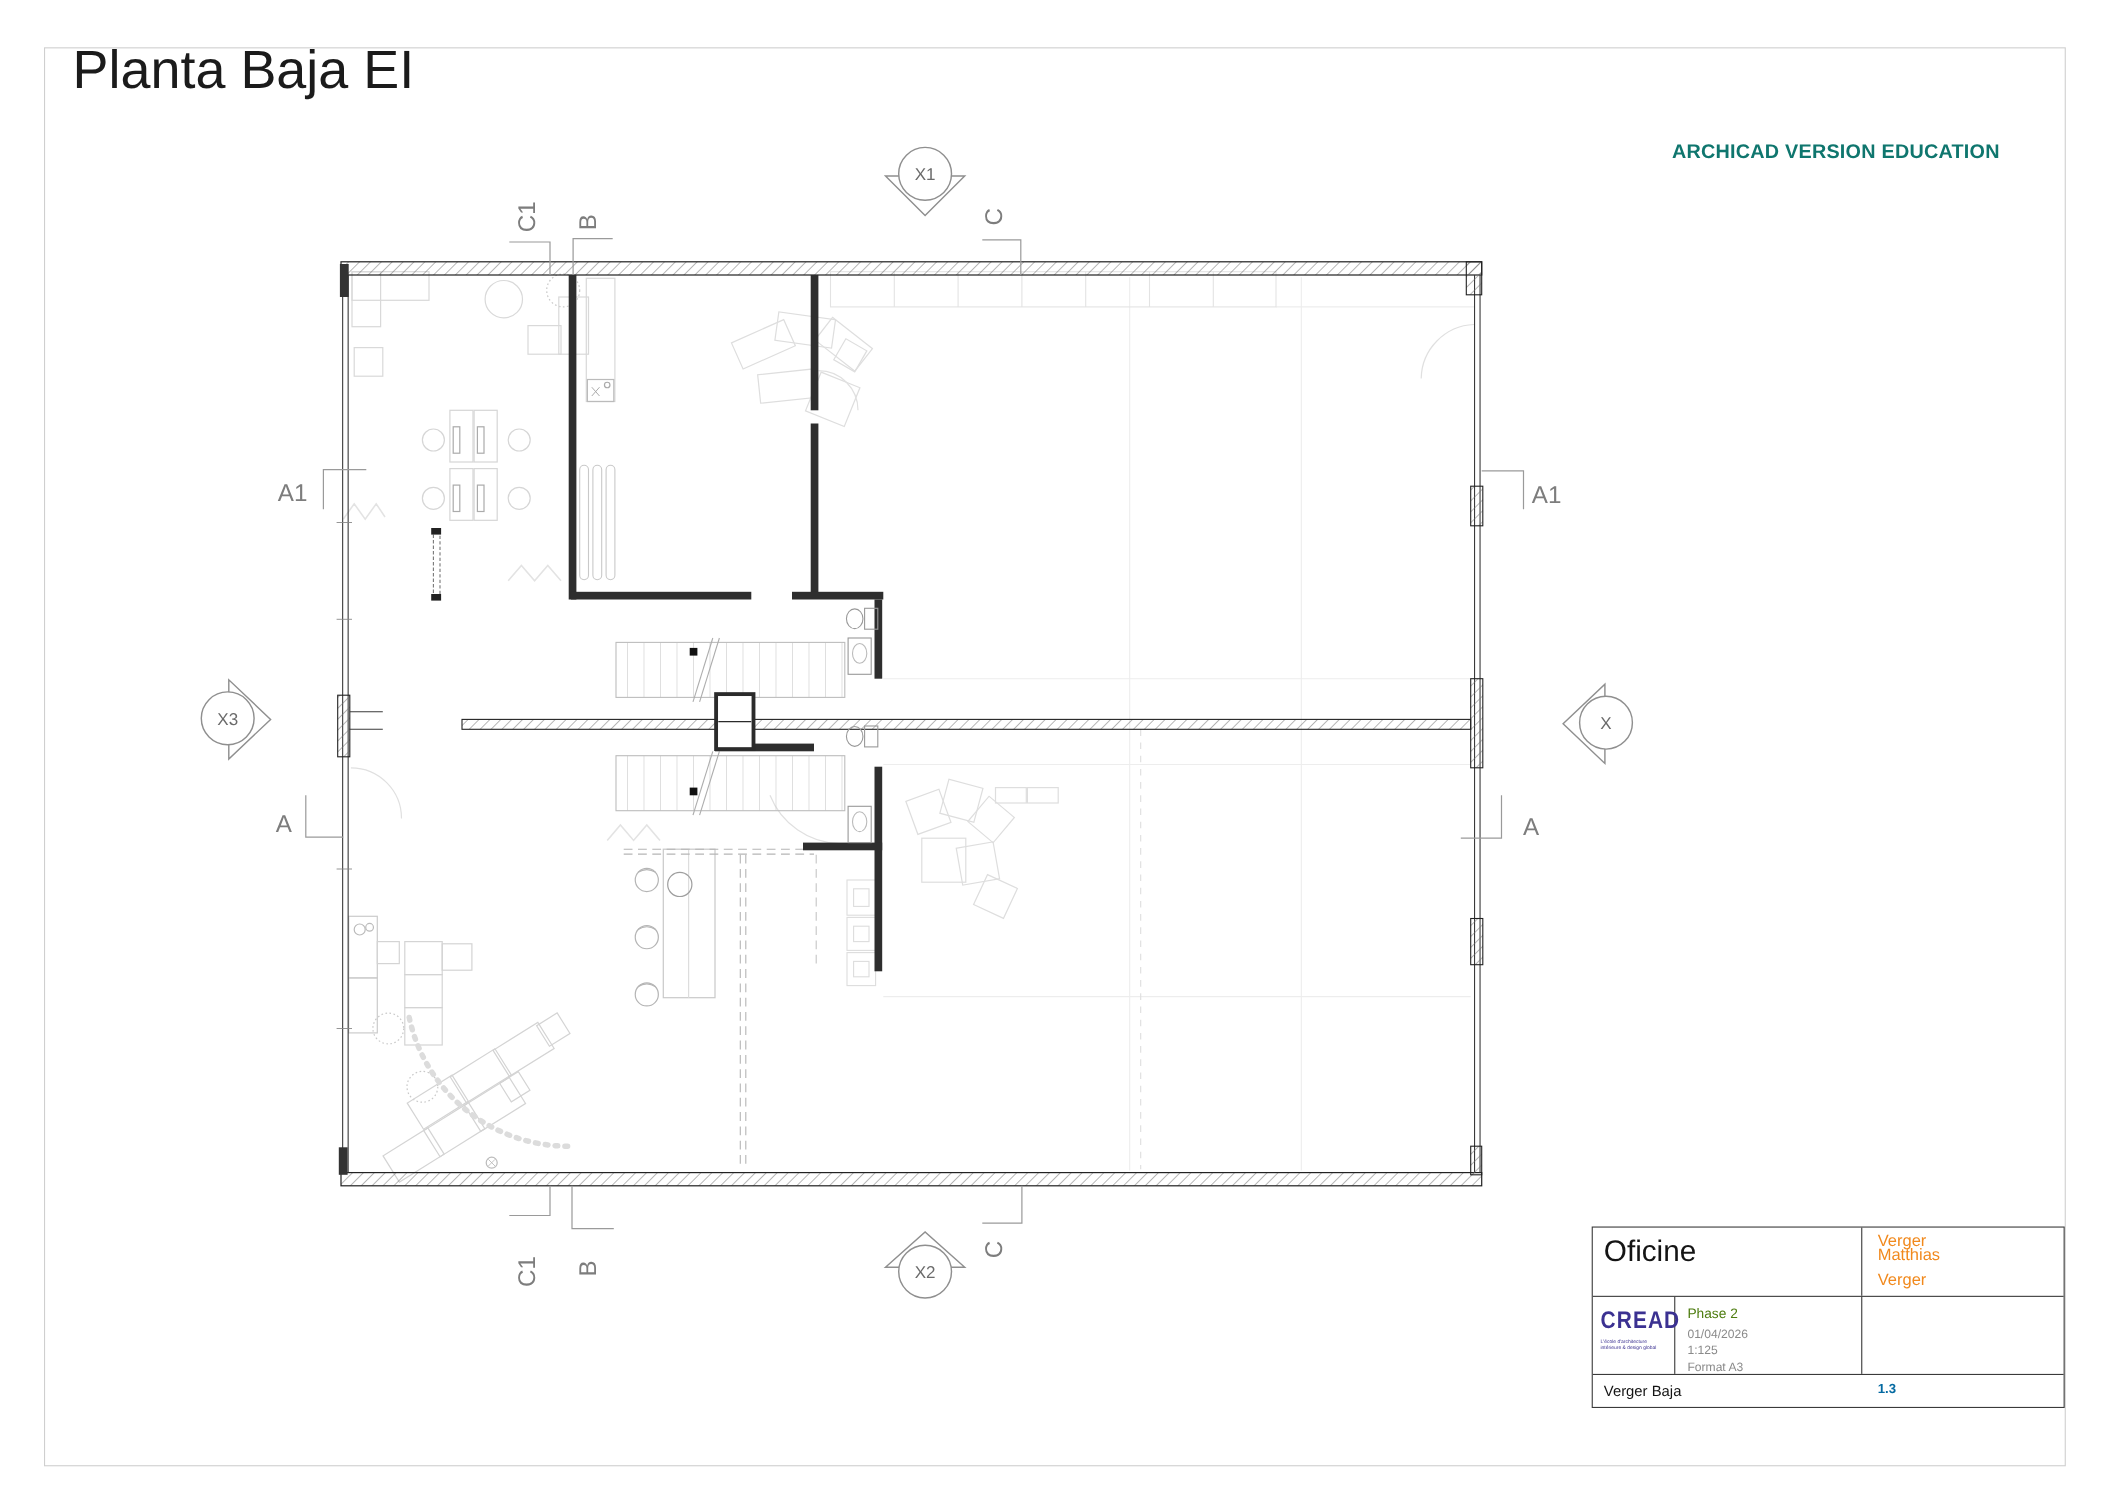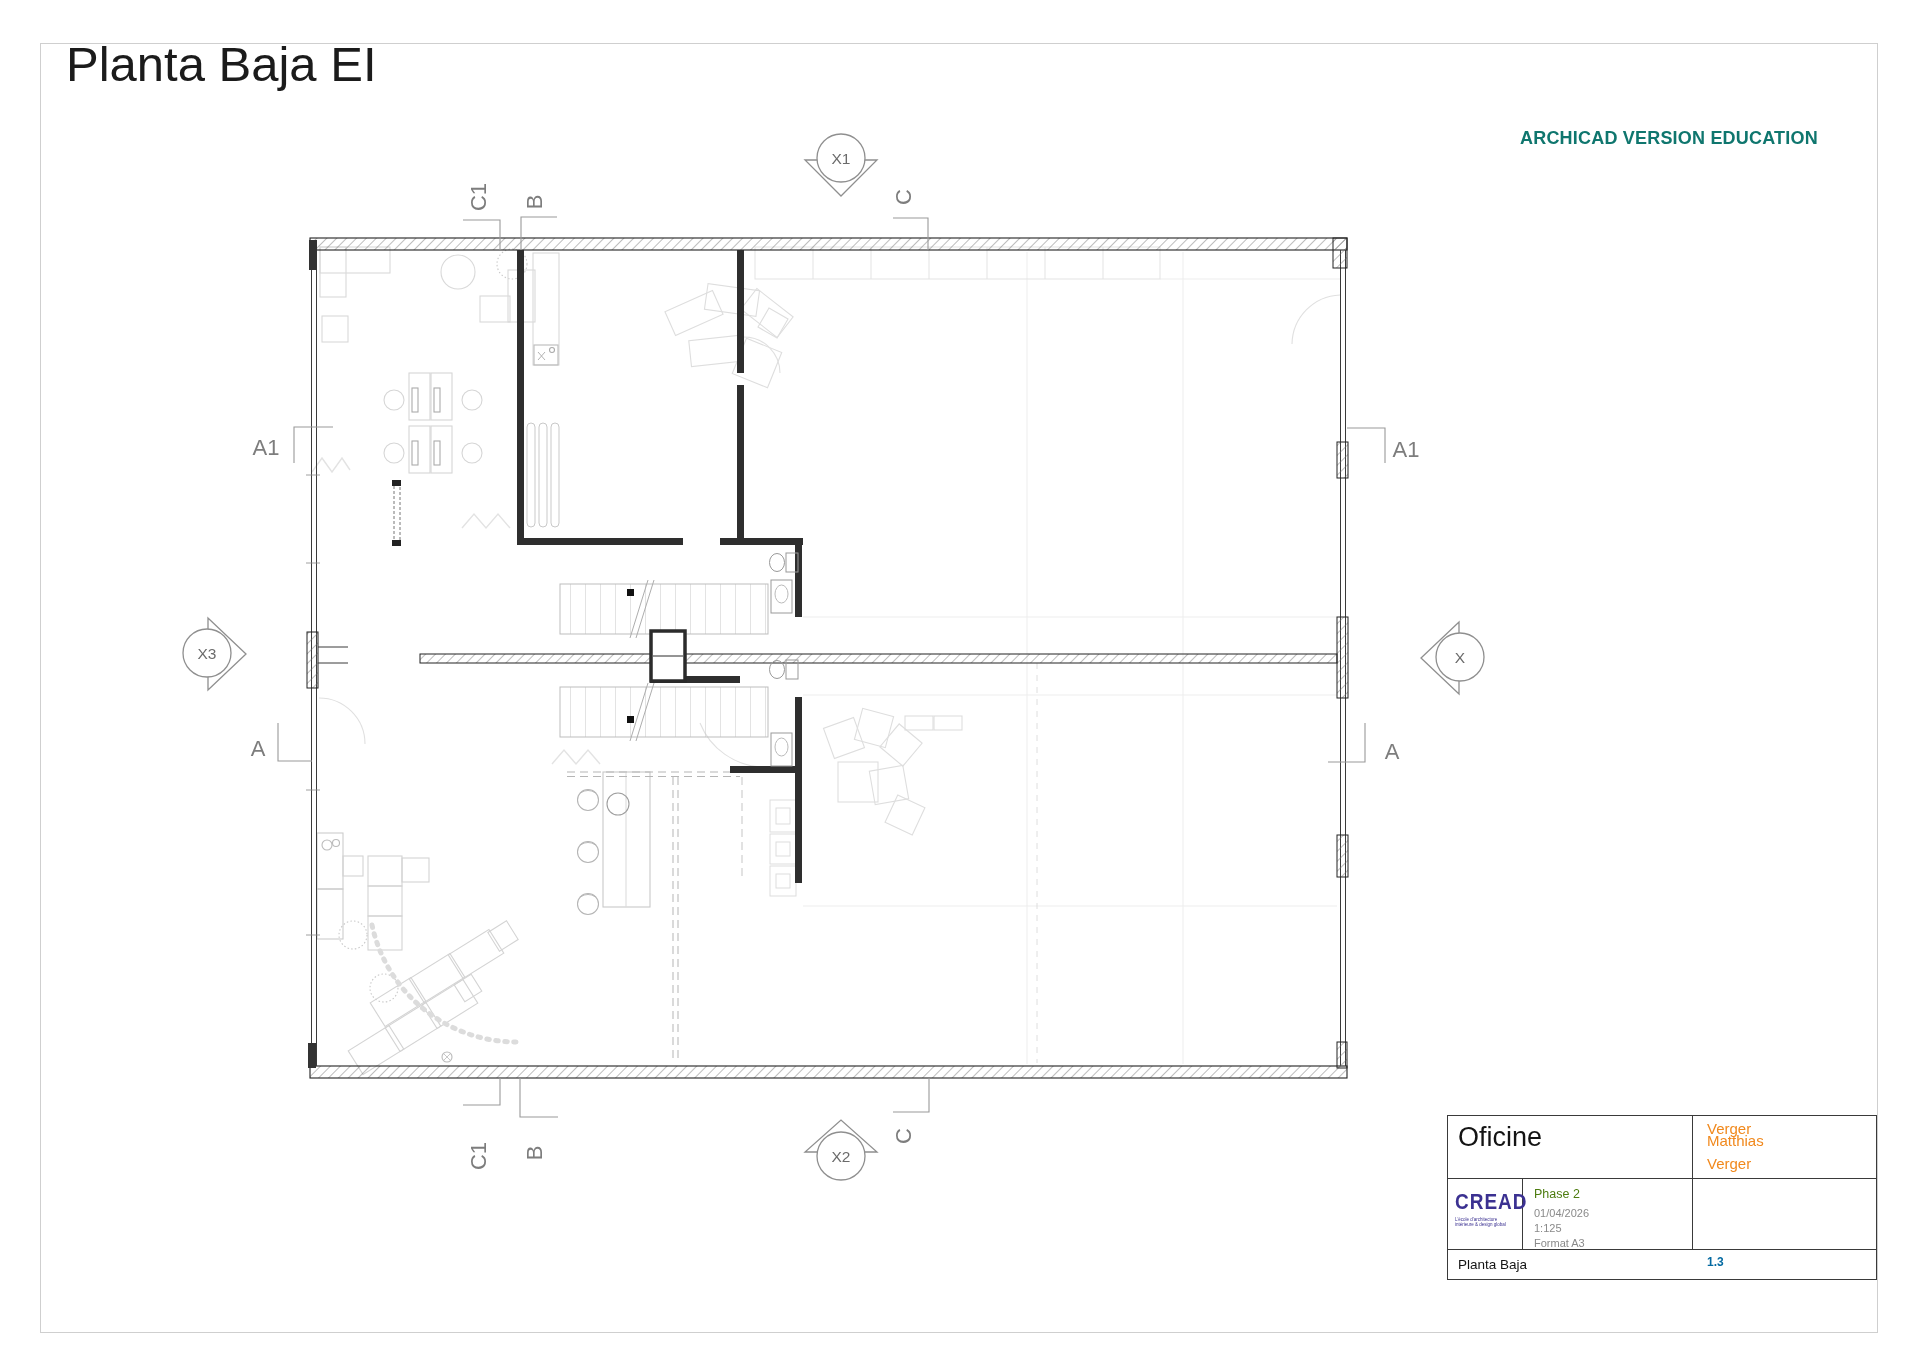--- a/index.html
+++ b/index.html
@@ -337,17 +337,17 @@
       </div>
       <div class="tb-info">
         <div class="tb-phase">Phase 2</div>
         <div class="tb-meta">01/04/2026</div>
         <div class="tb-meta">1:125</div>
         <div class="tb-meta">Format A3</div>
       </div>
       <div class="tb-empty"></div>
     </div>
     <div class="tb-row3">
-      <div class="tb-dtitle">Planta Baja</div>
+      <div class="tb-dtitle">Verger Baja</div>
       <div class="tb-dnum">1.3</div>
     </div>
   </div>
 </div>
 
 </body></html>

